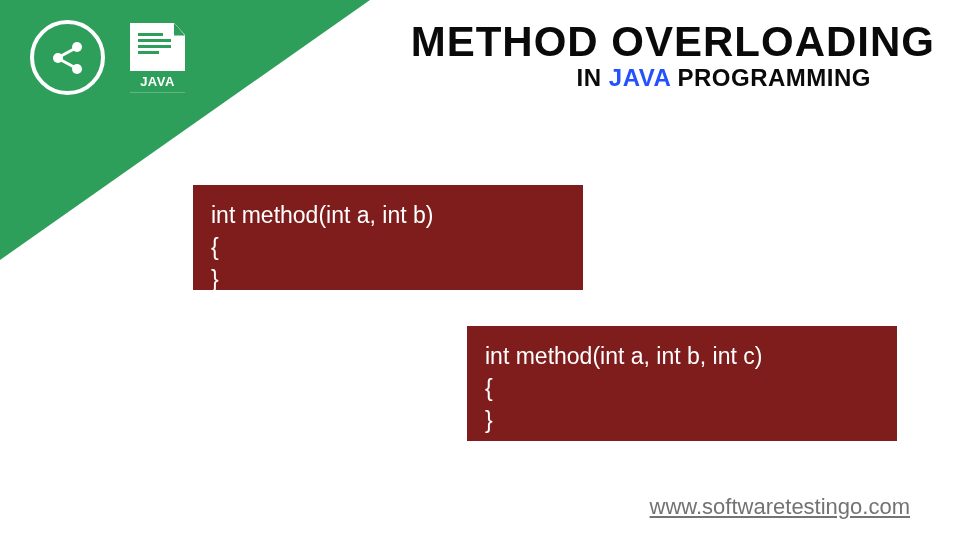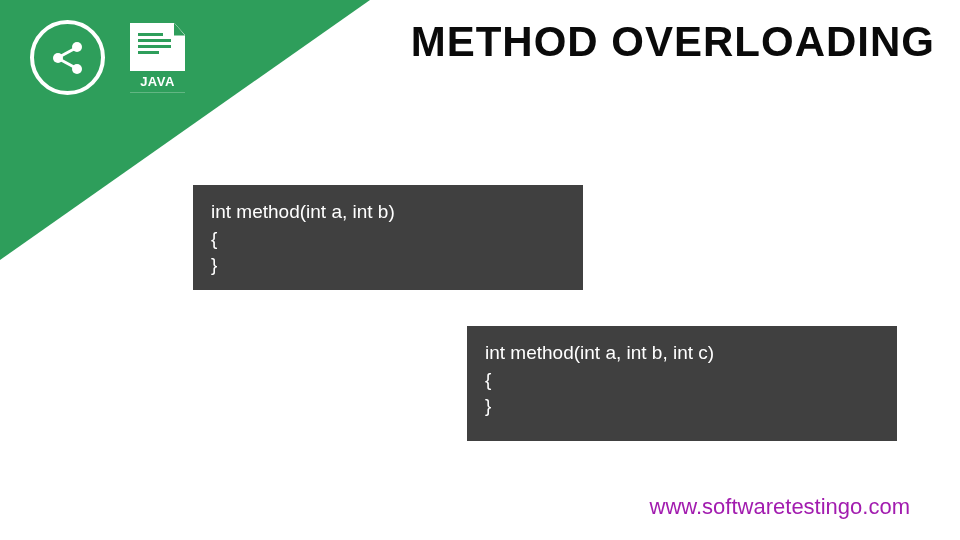--- a/index.html
+++ b/index.html
@@ -129,24 +129,24 @@
       margin-top: -2px;
       text-align: center;
       margin-left: 110px;
       letter-spacing: 0.5px;
     }
     .subtitle .java-word {
       color: #2451ff;
     }
     .code-box {
       position: absolute;
-      background: #404040;
+      background: #7f1d1d;
       color: white;
       font-family: "Segoe UI", Arial, sans-serif;
-      font-size: 19px;
+      font-size: 23px;
       font-weight: 400;
       padding: 14px 20px 14px 18px;
       line-height: 1.4;
     }
     .code-box-1 {
       top: 185px;
       left: 193px;
       width: 390px;
       height: 105px;
     }
@@ -154,22 +154,23 @@
       top: 326px;
       left: 467px;
       width: 430px;
       height: 115px;
     }
     .footer-url {
       position: absolute;
       bottom: 20px;
       right: 50px;
       font-size: 22px;
-      color: #a21caf;
+      color: #737373;
       font-weight: 500;
+      text-decoration: underline;
     }
   </style>
 </head>
 <body>
 
 <div class="triangle"></div>
 
 <div class="triangle-content">
   <div class="icon-row">
     <div class="share-icon-circle">
@@ -190,20 +191,23 @@
       </div>
       <div class="java-badge-row">
         <span class="java-badge-text">JAVA</span>
       </div>
     </div>
   </div>
 </div>
 
 <div class="header">
   <div class="title">METHOD OVERLOADING</div>
+  <div class="subtitle">
+    <span>IN </span><span class="java-word">JAVA</span><span> PROGRAMMING</span>
+  </div>
 </div>
 
 <div class="code-box code-box-1">
   <div> int method(int a, int b)</div>
   <div>{</div>
   <div>}</div>
 </div>
 
 <div class="code-box code-box-2">
   <div> int method(int a, int b, int c)</div>

